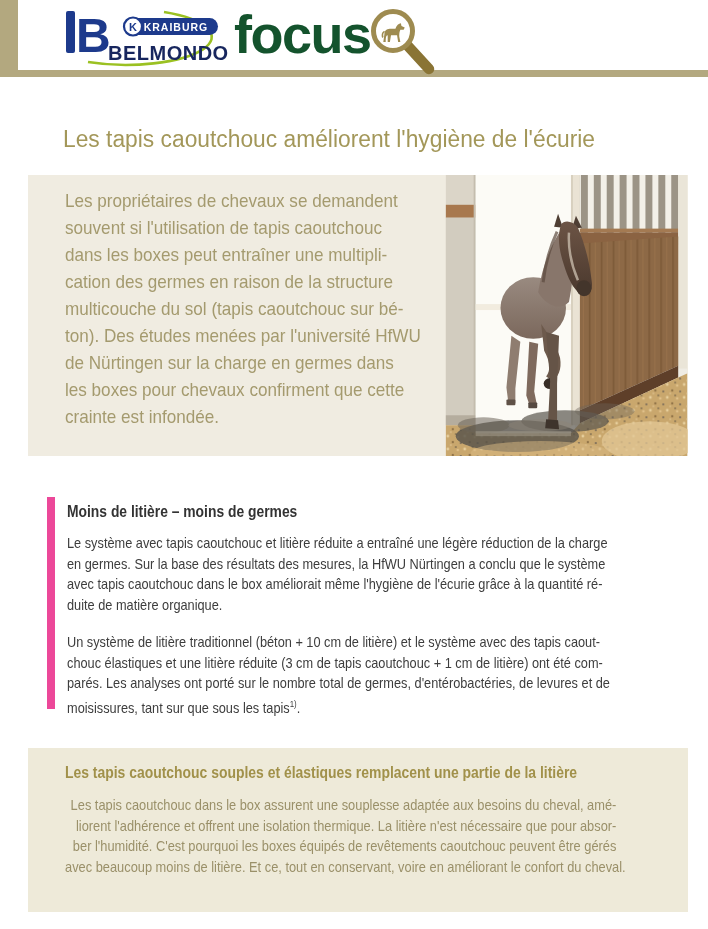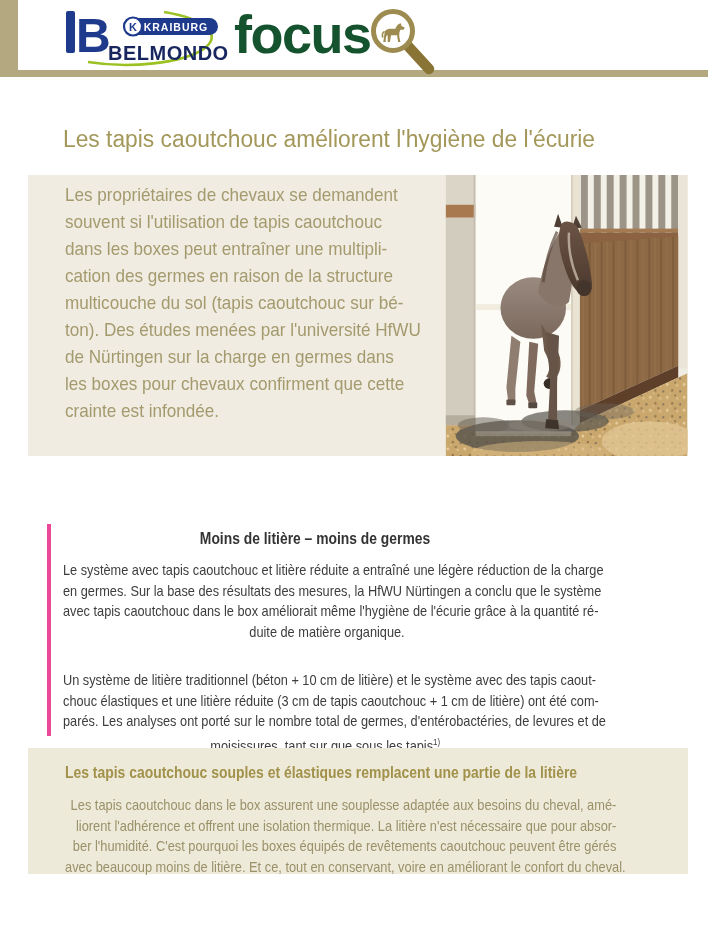--- a/index.html
+++ b/index.html
@@ -14,38 +14,38 @@
   .focus-text{font-size:54px;line-height:64px;font-weight:bold;
               color:#14532d;letter-spacing:-1.5px;}
   .mag-svg{position:absolute;left:134px;top:4px;}
 
   
   .title{position:absolute;left:63px;top:126px;margin:0;font-size:23.5px;font-weight:400;
          color:#a39759;white-space:nowrap;transform:scaleX(0.97);transform-origin:0 0;}
 
   
   .intro{position:absolute;left:28px;top:175px;width:660px;height:281px;background:#f0ece1;}
-  .intro-text{position:absolute;left:37px;top:6px;width:395px;}
+  .intro-text{position:absolute;left:37px;top:12px;width:395px;}
   .il{font-size:19px;line-height:27px;color:#a49a6e;white-space:nowrap;
       transform:scaleX(0.9);transform-origin:0 50%;}
   .photo{position:absolute;right:0;top:0;width:243px;height:281px;}
 
   
-  .germs{position:absolute;left:47px;top:524px;width:616px;height:212px;
-         border-left:4px solid #ec4899;padding:5px 0 0 12px;box-sizing:border-box;text-align:center;}
+  .germs{position:absolute;left:47px;top:497px;width:616px;height:212px;
+         border-left:8px solid #ec4899;padding:5px 0 0 12px;box-sizing:border-box;}
   .h2{margin:0;font-size:16.5px;font-weight:bold;color:#333333;white-space:nowrap;
       transform:scaleX(0.84);transform-origin:0 0;}
   .para{margin-top:12px;}
-  .para2{margin-top:28px;}
+  .para2{margin-top:17px;}
   .bl{font-size:14.5px;line-height:20.5px;color:#3d3d3d;white-space:nowrap;
       transform:scaleX(0.88);transform-origin:0 50%;}
   .fn{font-size:9px;vertical-align:super;}
 
   
-  .hbox{position:absolute;left:28px;top:748px;width:660px;height:126px;background:#eeead9;
+  .hbox{position:absolute;left:28px;top:748px;width:660px;height:164px;background:#eeead9;
         padding:16px 0 0 37px;box-sizing:border-box;}
   .h3{margin:0;font-size:16px;font-weight:bold;color:#a1914a;white-space:nowrap;
       transform:scaleX(0.87);transform-origin:0 0;}
   .hbody{margin-top:13px;text-align:right;}
   .hl{font-size:14.5px;line-height:20.5px;color:#9a9069;white-space:nowrap;
       transform:scaleX(0.885);transform-origin:0 50%;}
 </style>
 </head>
 <body>
 

